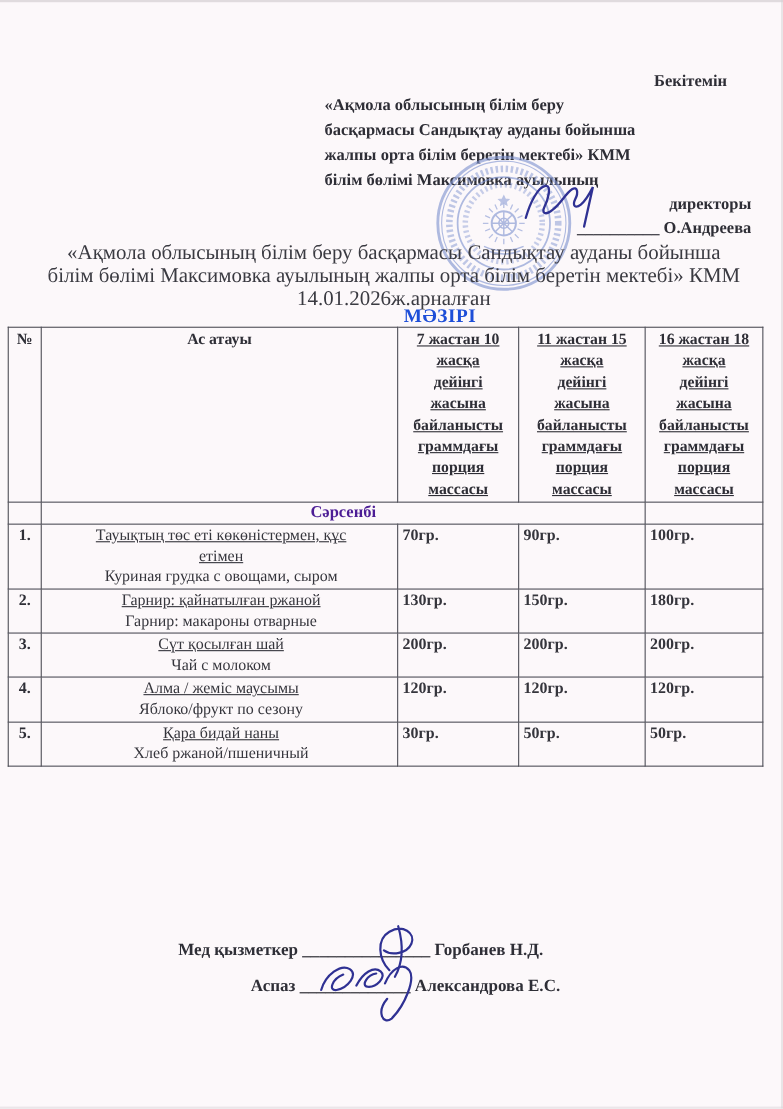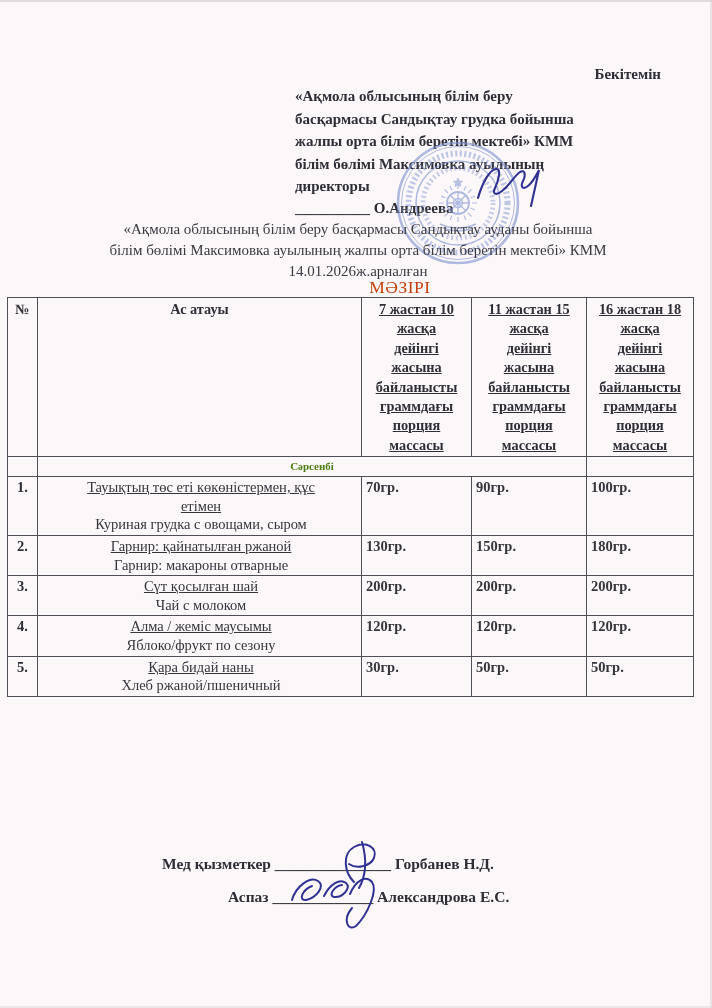--- a/index.html
+++ b/index.html
@@ -15,35 +15,35 @@
   .scan-edge-right{position:absolute;top:0;right:0;width:2px;height:1008px;background:#d6d1d4;opacity:.5;}
   .scan-edge-bottom{position:absolute;bottom:0;left:0;width:712px;height:2px;background:#d6d1d4;opacity:.45;}
 
   
   .approval{
     position:absolute;top:63px;left:295px;width:396px;
     font-weight:bold;font-size:15px;line-height:22.4px;
     color:#2e2e36;
   }
   .approval .al-right{text-align:right;padding-right:30px;}
-  .approval .al-right2{text-align:left;padding-right:8px;}
+  .approval .al-right2{text-align:right;padding-right:8px;}
   .approval .al-center{text-align:left;}
 
   
   .stamp{position:absolute;left:394px;top:140px;width:128px;height:128px;opacity:.62;}
   .sig-svg{position:absolute;}
 
   
   .subtitle{
     position:absolute;top:219px;left:18px;width:680px;
-    text-align:center;font-size:15px;line-height:21px;color:#3a3a41;
+    text-align:center;font-size:19px;line-height:21px;color:#3a3a41;
   }
   .doc-title{
     position:absolute;top:277px;left:100px;width:600px;
-    text-align:center;font-weight:normal;font-size:17.5px;color:#c2410c;
+    text-align:center;font-weight:bold;font-size:17.5px;color:#1d4ed8;
     letter-spacing:.5px;
   }
 
   
   table.menu{
     position:absolute;top:297px;left:7px;width:686px;
     border-collapse:collapse;table-layout:fixed;
     font-size:14px;
   }
   table.menu td,table.menu th{
@@ -51,21 +51,21 @@
     padding:1px 4px;vertical-align:top;
     overflow:hidden;
   }
   table.menu th{
     font-weight:bold;text-align:center;
     font-size:14.3px;line-height:19.4px;padding-top:2px;color:#2e2e36;
   }
   .prewrap{white-space:pre-line;text-decoration:underline;}
   .day-row td{
     height:17px;font-weight:bold;text-align:center;
-    font-size:11px;line-height:17px;padding:1px 0;color:#4d7c0f;
+    font-size:15px;line-height:17px;padding:1px 0;color:#4c1d95;
   }
   .body-row td{font-size:14.5px;line-height:18.6px;}
   .cell-num{text-align:center;font-weight:bold;color:#2e2e36;}
   .cell-dish{text-align:center;padding-left:7px !important;}
   .cell-val{text-align:left;font-weight:bold;}
 
   
   .sig-row{position:absolute;font-weight:bold;font-size:15.5px;color:#2e2e36;white-space:nowrap;}
   .sig-row-1{top:855px;left:162px;}
   .sig-row-2{top:888px;left:228px;}
@@ -75,21 +75,21 @@
 
 <div class="page">
 
   <div class="scan-edge-top"></div>
   <div class="scan-edge-right"></div>
   <div class="scan-edge-bottom"></div>
 
   <div class="approval">
     <div class="al-right">Бекітемін</div>
     <div class="al-center">«Ақмола облысының білім беру</div>
-    <div class="al-center">басқармасы Сандықтау грудка бойынша</div>
+    <div class="al-center">басқармасы Сандықтау ауданы бойынша</div>
     <div class="al-center">жалпы орта білім беретін мектебі» КММ</div>
     <div class="al-center">білім бөлімі Максимовка ауылының</div>
     <div class="al-right2">директоры</div>
     <div class="al-right2"><span>__________</span> <span>О.Андреева</span></div>
   </div>
 
   <svg class="stamp" viewBox="0 0 128 128">
     <g stroke="#7f93d0" fill="none">
       <circle cx="64" cy="63" r="60" stroke-width="2.6"></circle>
       <circle cx="64" cy="63" r="56.5" stroke-width="1"></circle>

